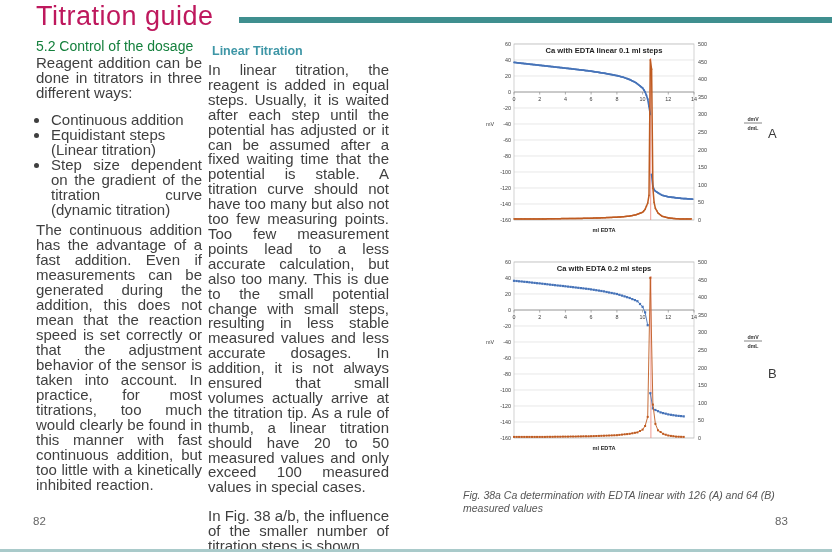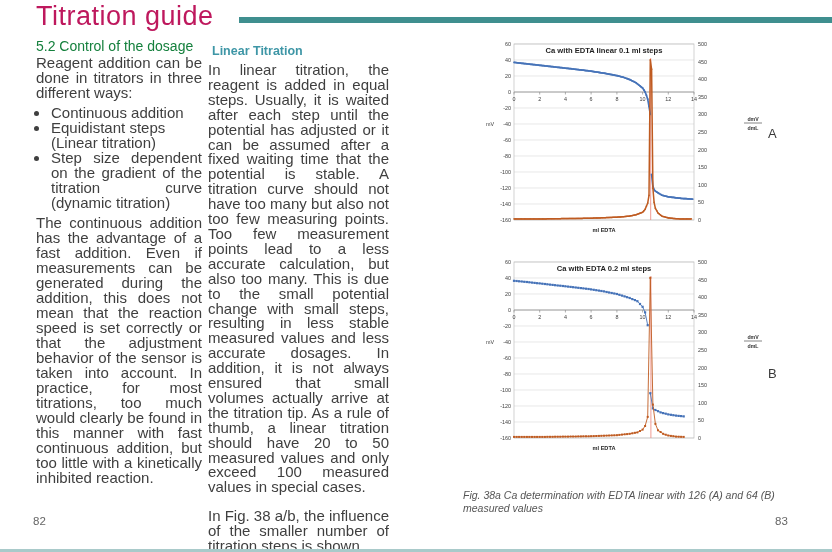--- a/index.html
+++ b/index.html
@@ -14,21 +14,21 @@
   .top-rule{position:absolute;left:239px;top:17px;width:593px;height:6px;background:#3f8f8f;}
   .bottom-bar{position:absolute;left:0;bottom:0;width:832px;height:3px;background:#a9caca;}
 
   .colL{position:absolute;left:36px;top:38px;width:166px;}
   .colM{position:absolute;left:208px;top:40px;width:181px;}
   .colL h2{margin:0;font-size:14px;line-height:17px;font-weight:400;color:#15803d;}
   .colM h3{margin:4px;font-size:12.5px;line-height:15px;font-weight:600;color:#3e96a6;}
   .body-txt{font-size:15px;line-height:15px;text-align:justify;color:#3f3f3f;}
   .colM .body-txt{line-height:14.9px;}
   .colL .intro{}
-  .colL ul{margin:5px 0 0 0;padding-left:14px;}
+  .colL ul{margin:12px 0 0 0;padding-left:14px;}
   .colL li{margin:0;padding-left:1px;}
   .pre-line{white-space:pre-line;}
   .colL .p2{margin-top:17px;}
   .colL .p3{margin-top:5px;}
   .colM .p1{margin-top:4px;}
   .colM .p2{margin-top:14px;}
 
   .chart{position:absolute;left:478px;width:290px;height:200px;}
   #chartA{top:36px;}
   #chartB{top:254px;}

